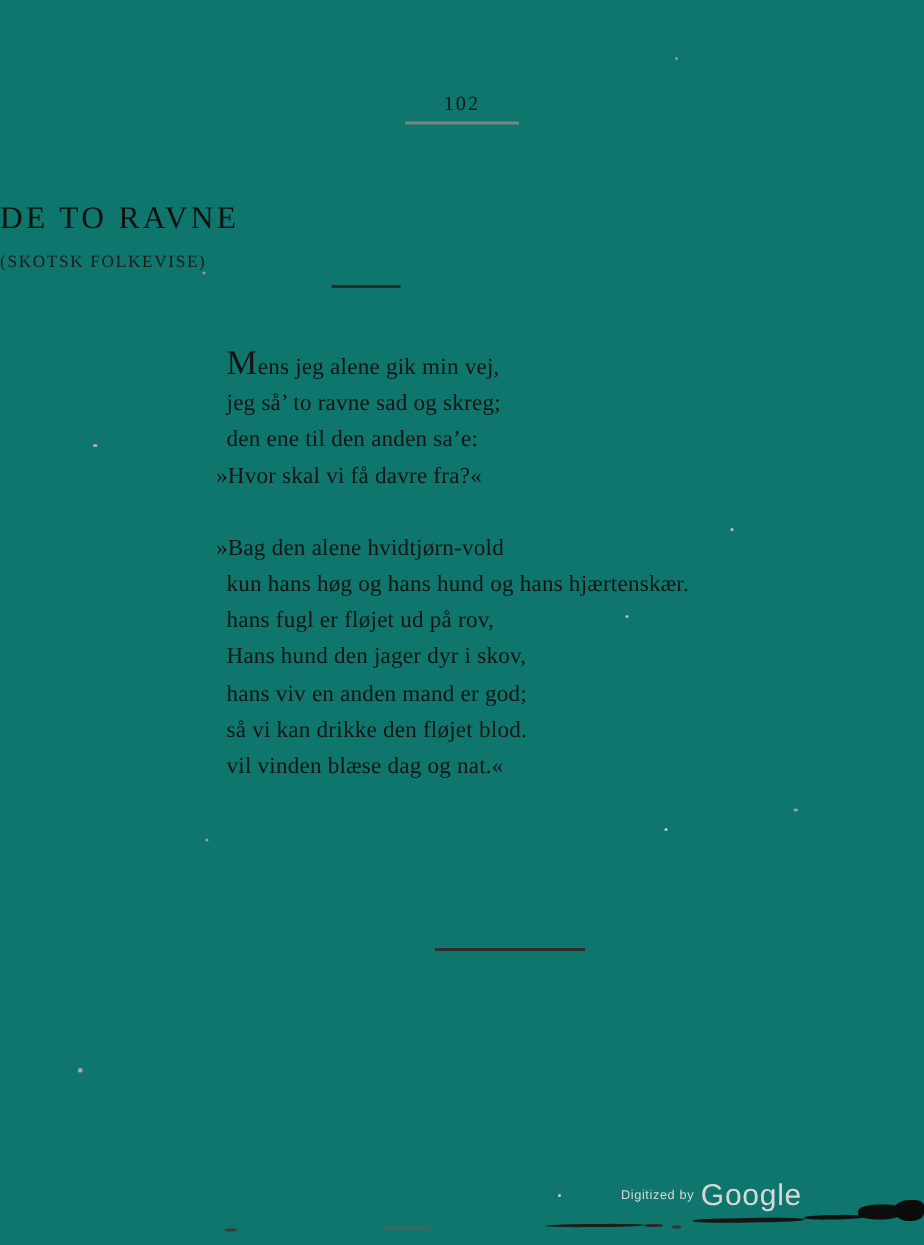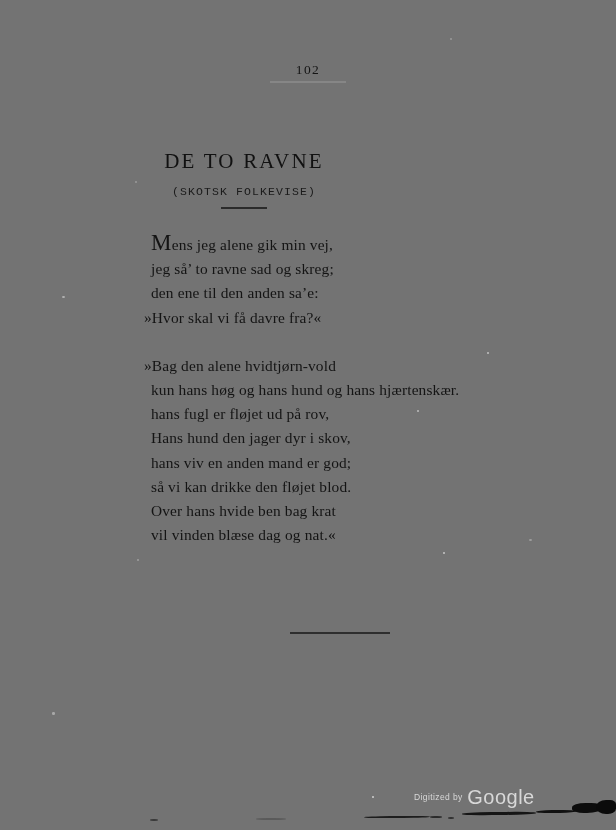--- a/index.html
+++ b/index.html
@@ -13,21 +13,21 @@
     position: relative;
     overflow: hidden;
     font-family: "Liberation Serif", serif;
     color: #1a1a1a;
     -webkit-font-smoothing: antialiased;
   }
 
   .page {
     position: absolute;
     inset: 0;
-    background: #737373;
+    background: #0f766e;
   }
 
   
   .folio {
     position: absolute;
     top: 60px;
     left: 0;
     width: 616px;
     text-align: center;
   }
@@ -42,35 +42,34 @@
     width: 76px;
     height: 1.6px;
     background: #8a8a8a;
     margin: 3px auto 0 auto;
     opacity: .85;
   }
 
   
   .title-block {
     position: absolute;
-    top: 150px;
+    top: 134px;
     left: 0;
     width: 488px;
-    text-align: center;
   }
   .poem-title {
     font-family: "Liberation Serif", serif;
     font-size: 21px;
     letter-spacing: 2.2px;
     color: #111;
     line-height: 1.1;
   }
   .poem-subtitle {
     margin-top: 12px;
-    font-family: Liberation Mono, monospace;
+    font-family: Liberation Serif, serif;
     font-size: 11.5px;
     font-variant: small-caps;
     letter-spacing: 1.1px;
     color: #1b1b1b;
   }
   .title-rule {
     width: 46px;
     height: 1.5px;
     background: #2b2b2b;
     margin: 9px auto 0 auto;
@@ -172,21 +171,20 @@
       <div class="verse quote-open">»Hvor skal vi få davre fra?«</div>
     </div>
 
     <div class="stanza">
       <div class="verse quote-open">»Bag den alene hvidtjørn-vold</div>
       <div class="verse">kun hans høg og hans hund og hans hjærtenskær.</div>
       <div class="verse">hans fugl er fløjet ud på rov,</div>
       <div class="verse">Hans hund den jager dyr i skov,</div>
       <div class="verse">hans viv en anden mand er god;</div>
       <div class="verse">så vi kan drikke den fløjet blod.</div>
-      <div class="verse">Over hans hvide ben bag krat</div>
       <div class="verse">vil vinden blæse dag og nat.«</div>
     </div>
 
   </div>
 
   <div class="end-rule"></div>
 
   <div class="speck" style="left:450px; top:38px;  width:2px;   height:2px;"></div>
   <div class="speck" style="left:135px; top:181px; width:2px;   height:2px;"></div>
   <div class="speck" style="left:62px;  top:296px; width:2.5px; height:2px; background:#b0b0b0;"></div>

